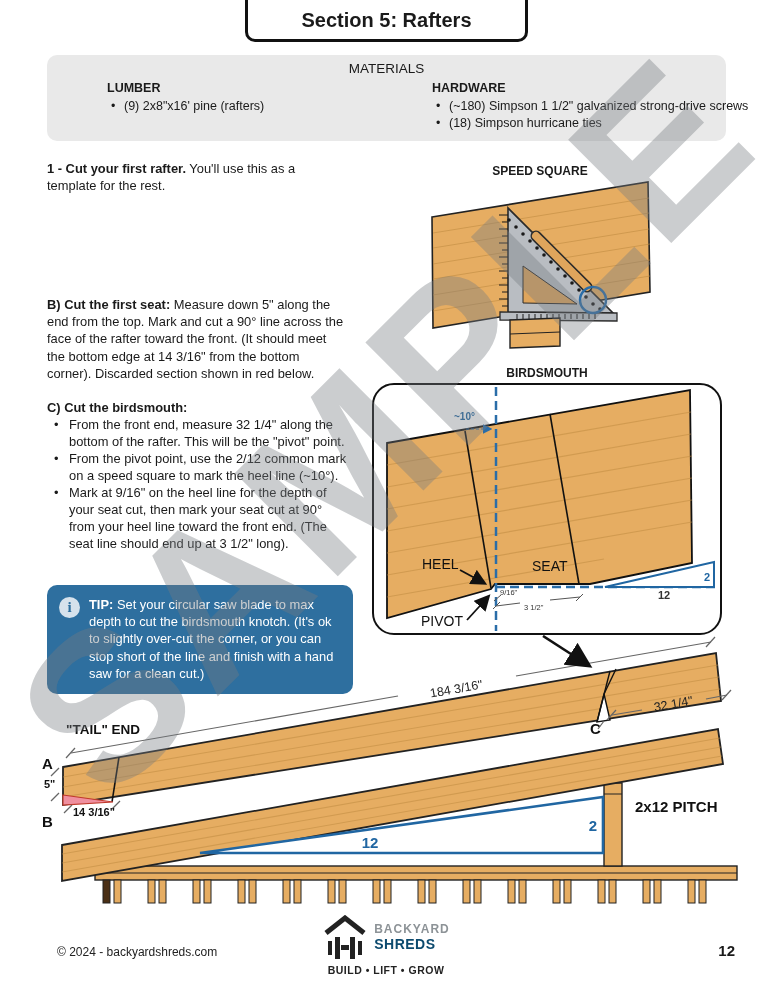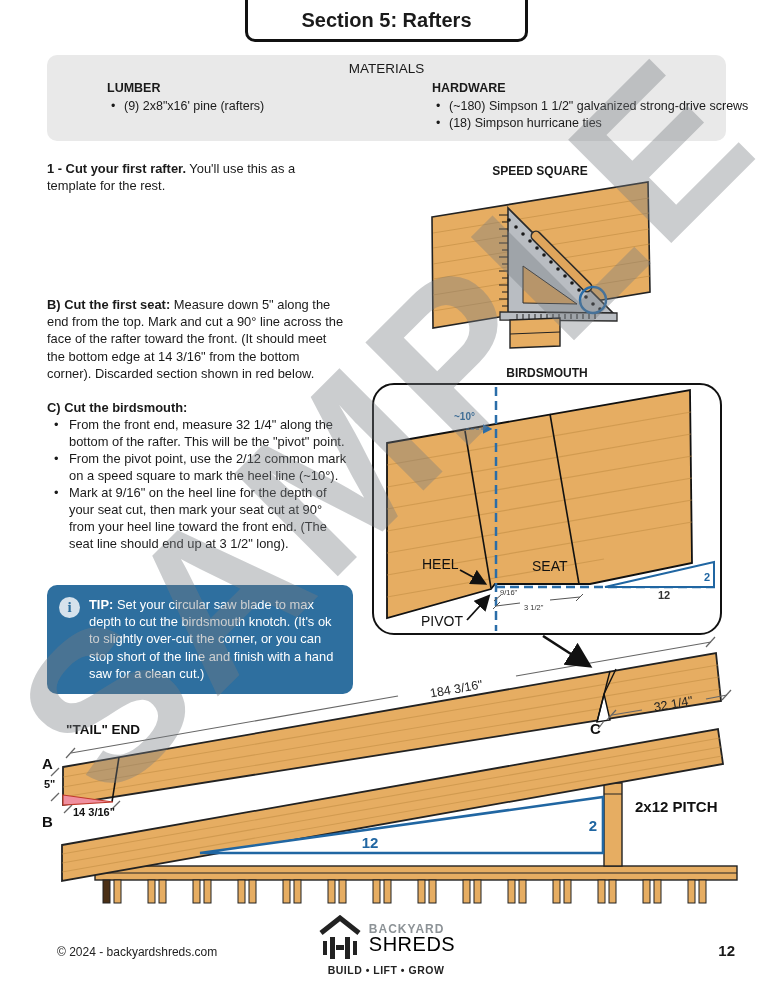--- a/index.html
+++ b/index.html
@@ -42,21 +42,21 @@
   .ss-fig{position:absolute;left:385px;top:178px;}
   .bm-frame{position:absolute;left:372px;top:383px;width:350px;height:252px;border:2.5px solid #111;
             border-radius:22px;box-sizing:border-box;overflow:hidden;background:#fff;}
   .bottom-fig{position:absolute;left:0;top:635px;}
   
   .footer-copy{position:absolute;left:57px;top:945px;font-size:12px;color:#222;}
   .footer-logo{position:absolute;left:306px;top:915px;width:160px;text-align:center;}
   .logo-row{display:flex;align-items:center;justify-content:center;gap:6px;}
   .brand{text-align:left;}
   .brand .b1{font-size:12px;font-weight:600;color:#8d9397;letter-spacing:1px;line-height:13px;}
-  .brand .b2{font-size:20px;font-weight:400;color:#000000;letter-spacing:0.5px;line-height:17px;}
+  .brand .b2{font-size:14px;font-weight:700;color:#0c4a6e;letter-spacing:0.5px;line-height:17px;}
   .tagline{font-size:10.5px;font-weight:600;color:#222;margin-top:3px;letter-spacing:0.5px;}
   .pagenum{position:absolute;right:58px;top:942px;font-size:15px;font-weight:700;}
   svg text{font-family:"Liberation Sans","DejaVu Sans",sans-serif;}
 </style>
 </head>
 <body>
 
 <div class="page">
 
   <div class="titlebox">

